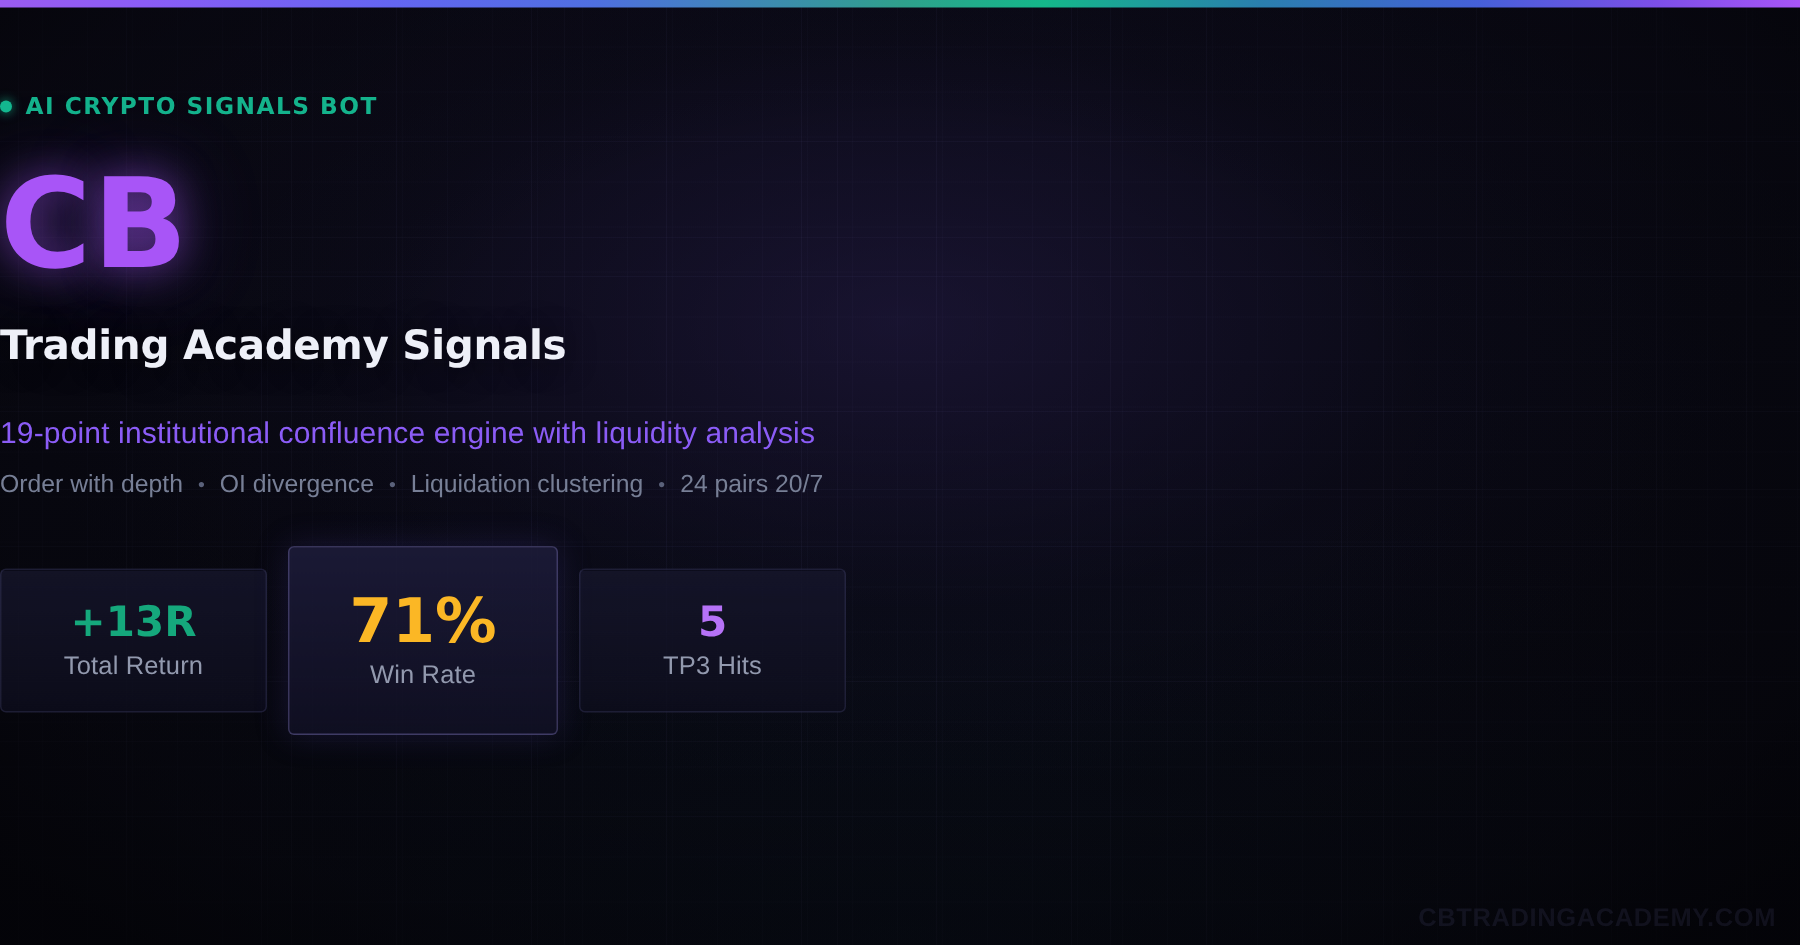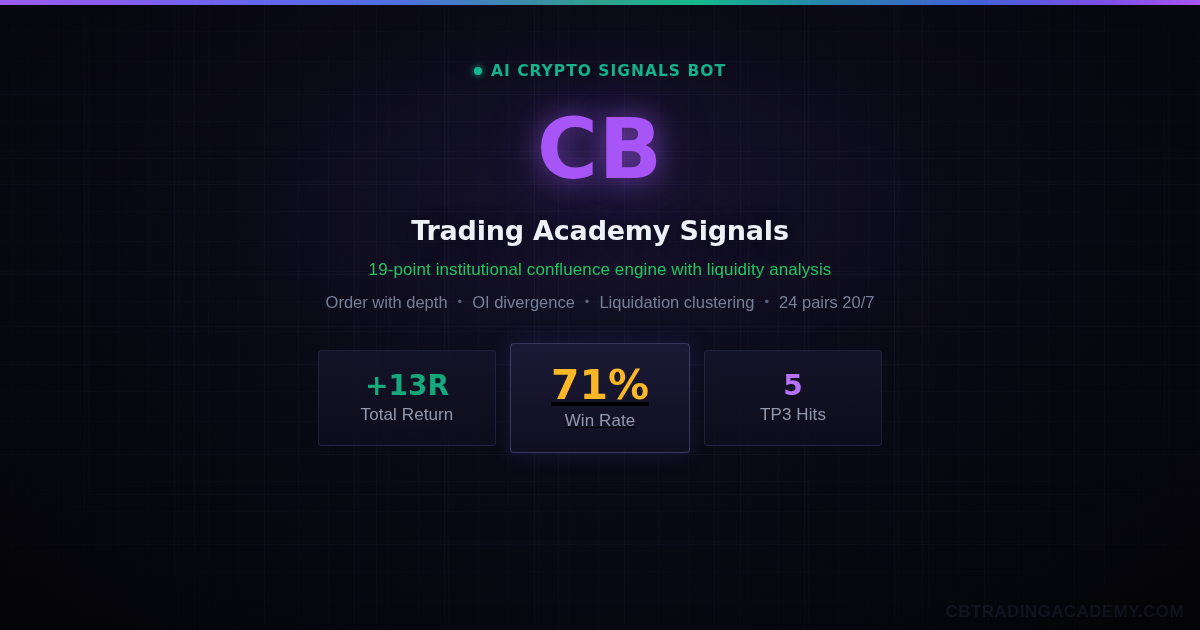--- a/index.html
+++ b/index.html
@@ -78,21 +78,20 @@
       #7c4fe8 92%,
       #a855f7 100%);
   }
 
   
   .content {
     position:absolute;
     inset:0;
     display:flex;
     flex-direction:column;
-    align-items:center;
   }
 
   
   .badge {
     margin-top:62px;
     display:flex;
     align-items:center;
     gap:9px;
     color:#14b38c;
     font-size:15.5px;
@@ -129,23 +128,23 @@
     font-weight:700;
     line-height:1;
     letter-spacing:-0.2px;
     color:#eef0f8;
     text-shadow:0 2px 20px rgba(0,0,0,0.6);
     font-family:"DejaVu Sans", sans-serif;
   }
 
   
   .sub-main {
-    margin-top:16px;
-    font-size:17px;
-    color:#22c55e;
+    margin-top:34px;
+    font-size:20px;
+    color:#8b5cf6;
     letter-spacing:0.1px;
     font-family:"Liberation Sans", sans-serif;
   }
   .sub-features {
     margin-top:13px;
     font-size:16.5px;
     color:#777f96;
     display:flex;
     align-items:center;
     gap:10px;
@@ -172,25 +171,24 @@
     background:linear-gradient(180deg, rgba(22,22,44,0.80) 0%, rgba(14,14,30,0.74) 100%);
     border:1px solid rgba(95,95,150,0.22);
     display:flex;
     flex-direction:column;
     align-items:center;
     justify-content:center;
     gap:5px;
   }
   .stat-card.featured {
     width:180px;
-    height:110px;
+    height:126px;
     background:linear-gradient(180deg, rgba(28,27,56,0.92) 0%, rgba(17,16,36,0.88) 100%);
     border:1px solid rgba(135,125,195,0.34);
     box-shadow:0 0 22px rgba(60,50,130,0.30);
-    text-decoration:underline;
   }
   .stat-value {
     font-size:28px;
     font-weight:700;
     line-height:1;
     font-family:"DejaVu Sans", sans-serif;
   }
   .stat-card.featured .stat-value { font-size:41px; }
   .stat-label {
     font-size:17px;

